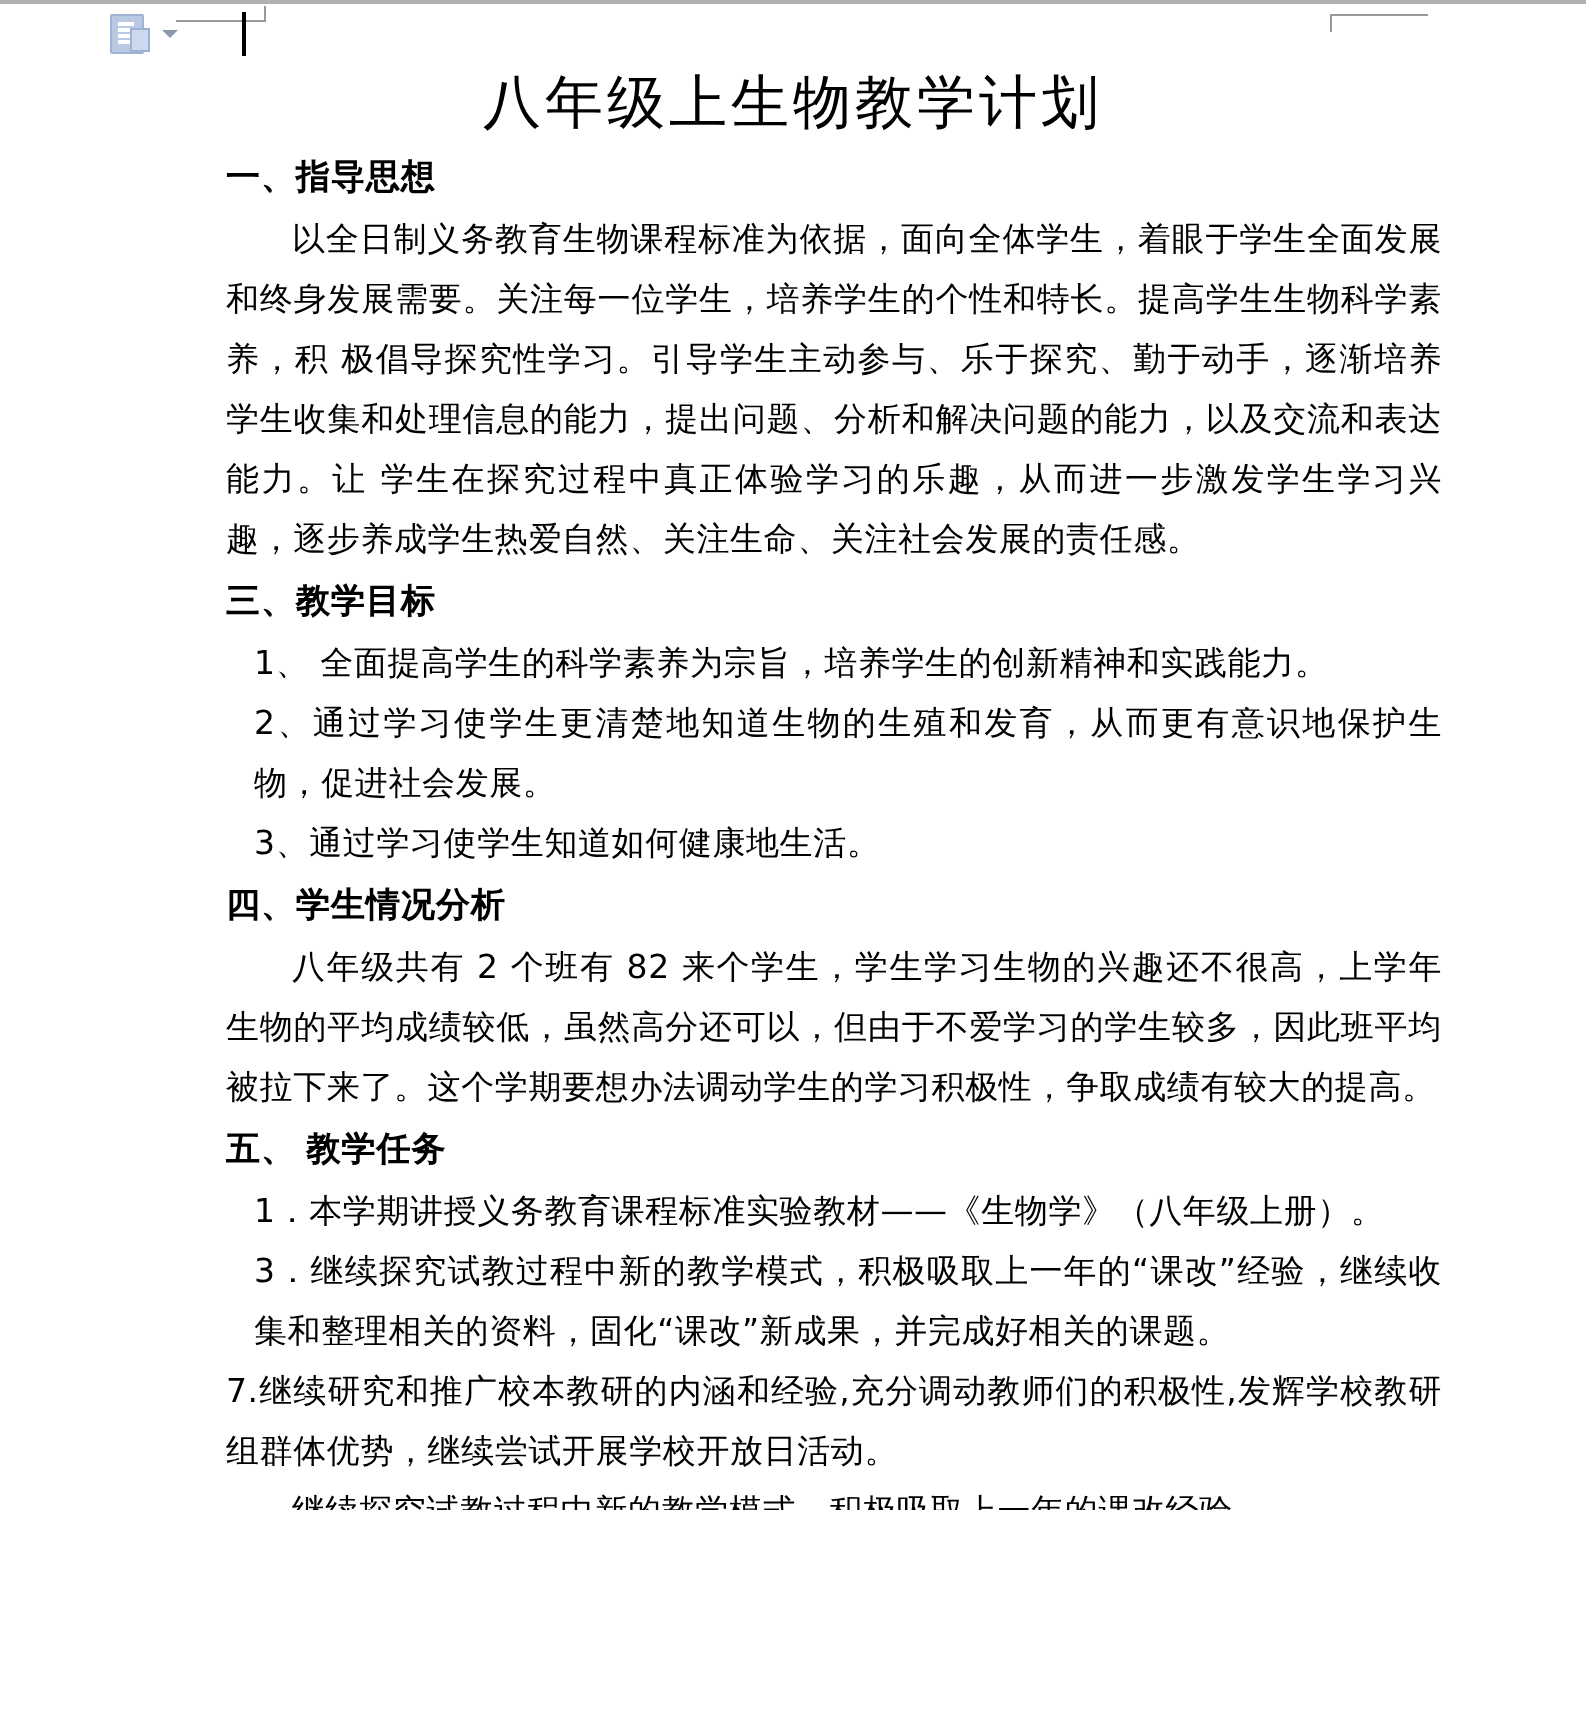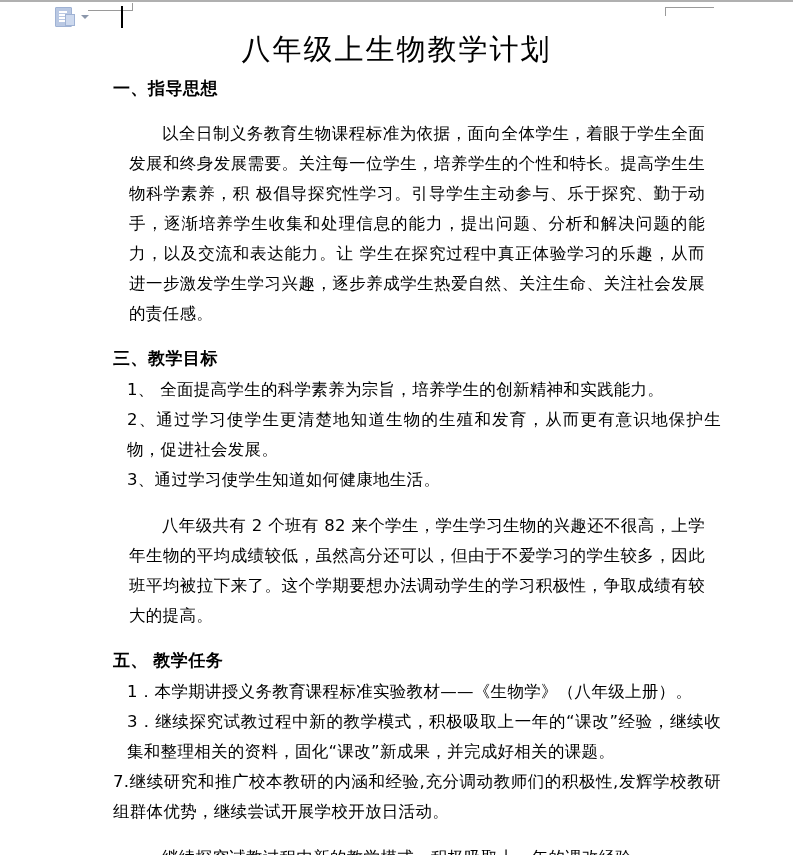--- a/index.html
+++ b/index.html
@@ -107,21 +107,21 @@
   
   .page {
     position: absolute;
     top: 28px;
     left: 0;
     width: 793px;
   }
 
   .doc-title {
     text-align: center;
-    font-family: Liberation Mono, monospace;
+    font-family: Liberation Sans, sans-serif;
     font-size: 29px;
     font-weight: 400;
     letter-spacing: 2px;
     margin: 3px 0 0 0;
     line-height: 42px;
   }
   .doc-subtitle {
     text-align: center;
     font-family: "DejaVu Sans", "Liberation Sans", sans-serif;
     font-size: 20px;
@@ -143,21 +143,21 @@
     font-size: 17px;
     font-weight: bold;
     margin: 2px 0 2px 0;
     line-height: 28px;
     letter-spacing: 0.5px;
   }
 
   p.para {
     font-size: 16.5px;
     line-height: 30px;
-    margin: 16px;
+    margin: 0;
     text-indent: 2em;
     letter-spacing: 0.3px;
     text-align: justify;
   }
   p.item {
     font-size: 16.5px;
     line-height: 30px;
     margin: 0;
     padding-left: 14px;
     letter-spacing: 0.3px;
@@ -200,20 +200,21 @@
   <div class="body-area">
 
     <h2 class="section">一、指导思想</h2>
     <p class="para">以全日制义务教育生物课程标准为依据，面向全体学生，着眼于学生全面发展和终身发展需要。关注每一位学生，培养学生的个性和特长。提高学生生物科学素养，积 极倡导探究性学习。引导学生主动参与、乐于探究、勤于动手，逐渐培养学生收集和处理信息的能力，提出问题、分析和解决问题的能力，以及交流和表达能力。让 学生在探究过程中真正体验学习的乐趣，从而进一步激发学生学习兴趣，逐步养成学生热爱自然、关注生命、关注社会发展的责任感。</p>
 
     <h2 class="section">三、教学目标</h2>
     <p class="item">1、 全面提高学生的科学素养为宗旨，培养学生的创新精神和实践能力。</p>
     <p class="item">2、通过学习使学生更清楚地知道生物的生殖和发育，从而更有意识地保护生 物，促进社会发展。</p>
     <p class="item">3、通过学习使学生知道如何健康地生活。</p>
 
+    <h2 class="section">四、学生情况分析</h2>
     <p class="para">八年级共有 2 个班有 82 来个学生，学生学习生物的兴趣还不很高，上学年生物的平均成绩较低，虽然高分还可以，但由于不爱学习的学生较多，因此班平均被拉下来了。这个学期要想办法调动学生的学习积极性，争取成绩有较大的提高。</p>
 
     <h2 class="section">五、 教学任务</h2>
     <p class="item">1．本学期讲授义务教育课程标准实验教材——《生物学》（八年级上册）。</p>
     <p class="item">3．继续探究试教过程中新的教学模式，积极吸取上一年的“课改”经验，继续收集和整理相关的资料，固化“课改”新成果，并完成好相关的课题。</p>
     <p class="item-flush">7.继续研究和推广校本教研的内涵和经验,充分调动教师们的积极性,发辉学校教研组群体优势，继续尝试开展学校开放日活动。</p>
     <p class="para clipped">继续探究试教过程中新的教学模式，积极吸取上一年的课改经验</p>
 
   </div>
 </div>

